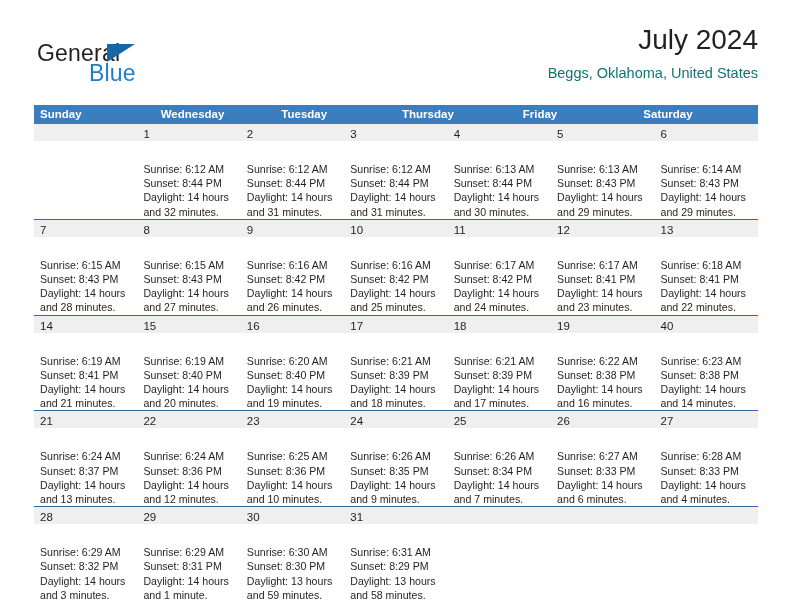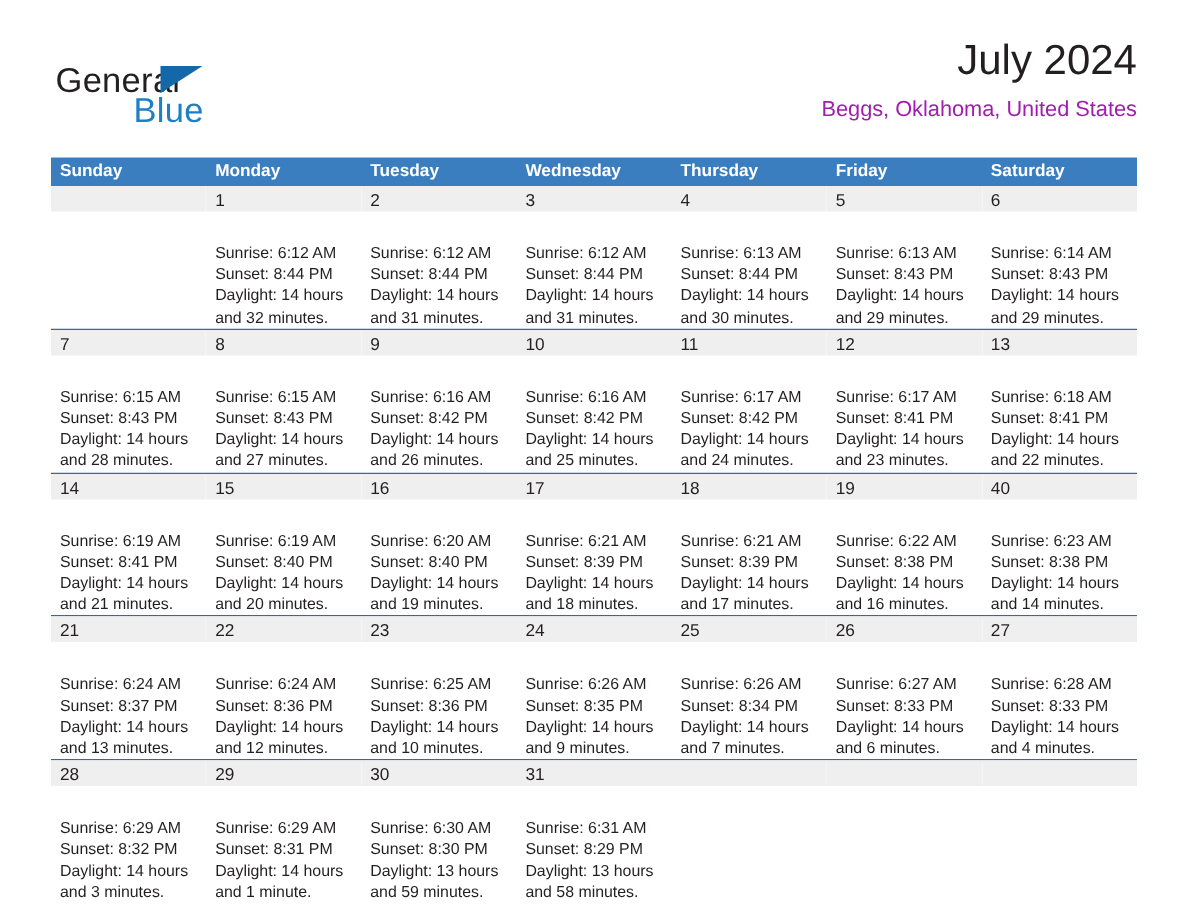--- a/index.html
+++ b/index.html
@@ -74,21 +74,21 @@
   }
   .cal-title {
     font-size: 28px;
     color: #231f20;
     line-height: 1.15;
     white-space: nowrap;
   }
   .cal-subtitle {
     margin-top: 9px;
     font-size: 14.5px;
-    color: #a21caf;
+    color: #0f766e;
     line-height: 1.15;
     white-space: nowrap;
   }
 
   
   .calendar {
     position: absolute;
     left: 34px;
     top: 105px;
     width: 724px;
@@ -162,23 +162,22 @@
     <div class="title-block">
       <div class="cal-title">July 2024</div>
       <div class="cal-subtitle">Beggs, Oklahoma, United States</div>
     </div>
 
   </div>
 
   <div class="calendar">
     <div class="weekday-row" id="weekday-row">
         <div class="weekday">Sunday</div>
-        <div class="weekday">Monday</div>
+        <div class="weekday">Wednesday</div>
         <div class="weekday">Tuesday</div>
-        <div class="weekday">Wednesday</div>
         <div class="weekday">Thursday</div>
         <div class="weekday">Friday</div>
         <div class="weekday">Saturday</div>
       </div>
     <div id="weeks-container">
         <div class="week-row first">
           <div class="day-cell empty">
             <div class="day-num-strip"><span class="day-num"></span></div>
             <div class="day-body">
               <div class="day-line"></div>

